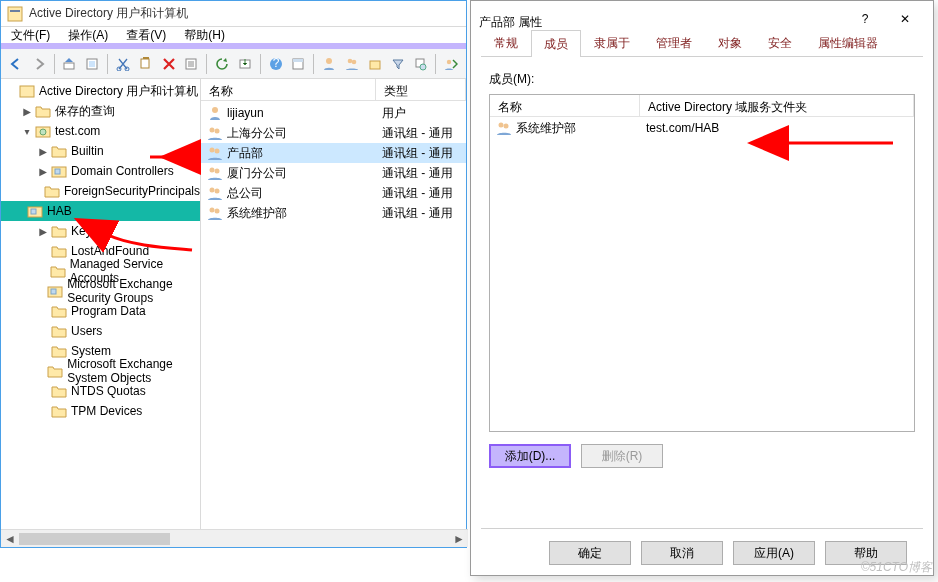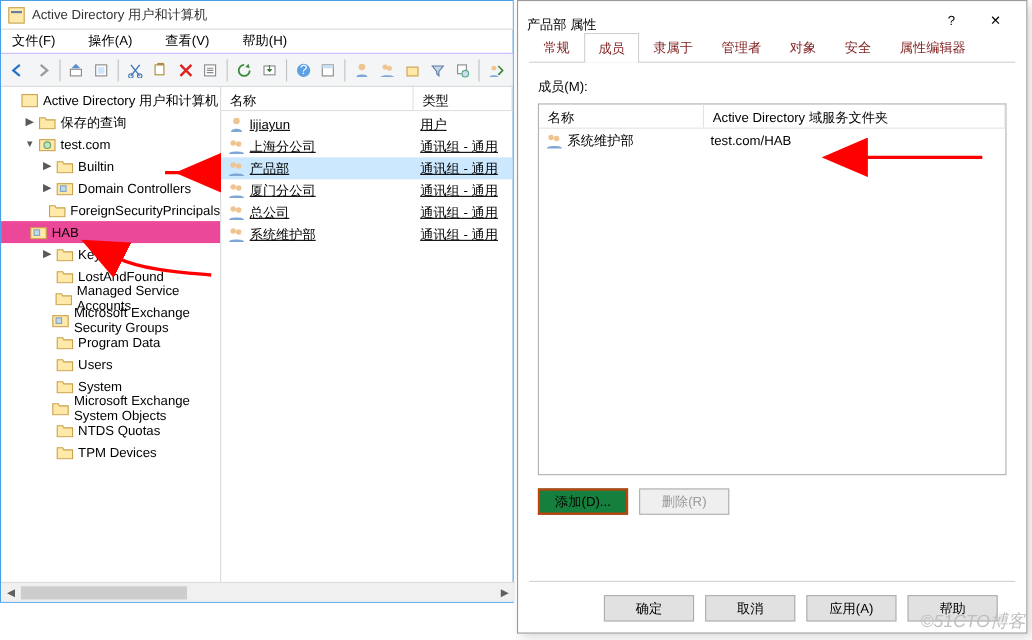--- a/index.html
+++ b/index.html
@@ -5,41 +5,41 @@
   * { margin: 0; padding: 0; box-sizing: border-box; font-family: "Microsoft YaHei", Tahoma, sans-serif; font-size: 12px; }
   body { background: #fff; width: 938px; height: 582px; position: relative; overflow: hidden; }
 
   
   .left-win {
     position: absolute; left: 0; top: 0; width: 467px; height: 548px; border: 1px solid #4aa0e8; background: #fff;
   }
   .title-bar { display:flex; align-items:center; height:26px; background:#fff; border-bottom:1px solid #dadada; padding:0 6px; gap:6px;}
   .title-icon { width:16px; height:16px; display:inline-flex; align-items:center; justify-content:center;}
   .title-text { font-size:12px; color:#333; }
-  .menu-bar { display:flex; align-items:center; height:22px; gap:18px; padding:0 4px; border-bottom:1px solid #c4b5fd;}
+  .menu-bar { display:flex; align-items:center; height:22px; gap:6px; padding:0 4px; border-bottom:6px solid #c4b5fd;}
   .menu-item { padding:2px 6px; cursor:default;}
   .tool-bar { display:flex; align-items:center; height:30px; padding:2px 4px; gap:1px; border-bottom:1px solid #dadada; background:#f4f5f6;}
   .tbtn { width:22px; height:22px; display:inline-flex; align-items:center; justify-content:center; border:1px solid transparent; cursor:default;}
   .tsep { width:1px; height:20px; background:#c0c0c0; margin:0 3px;}
   svg { display:block;}
 
   .body-split { display:flex; height:calc(100% - 26px - 22px - 30px - 18px);}
   .tree-pane { width:200px; border-right:1px solid #dadada; overflow:hidden; padding-top:2px;}
   .list-pane { flex:1; overflow:hidden;}
   .row{ display:flex; align-items:center; height:20px; padding-left:var(--ind,4px); gap:2px; cursor:default;}
-  .row.selected{ background:#ec4899;padding-left:12px;}
+  .row.selected{ background:#14b8a6;padding-left:12px;}
   .exp{ width:12px; text-align:center; font-size:10px; color:#595959; cursor:pointer;}
   .exp.empty{ visibility:hidden;}
   .ficon{ width:16px; height:16px; display:inline-flex; align-items:center; justify-content:center;}
   .lbl{ padding-left:2px; color:#000;}
 
   .list-header{ display:flex; height:22px; border-bottom:1px solid #e0e0e0;}
   .list-header .hcol{ padding:4px 8px; border-right:1px solid #e0e0e0;}
   .hcol.name{width:175px;} .hcol.type{flex:1;}
-  .list-rows{ padding-top:2px;text-decoration:underline;}
+  .list-rows{ padding-top:2px;}
   .lrow{ display:flex; align-items:center; height:20px; cursor:default;}
   .lrow.selected{ background:#cce8ff;}
   .lrow .lname{ width:175px; display:flex; align-items:center; gap:4px; padding-left:6px;}
   .lrow .ltype{ flex:1; padding-left:6px;}
 
   .hscroll{ position:absolute; bottom:0; left:0; width:467px; height:18px; background:#f0f0f0; border-top:1px solid #dcdcdc; display:flex; align-items:center;}
   .hscroll .arrow{ width:18px; height:16px; display:flex; align-items:center; justify-content:center; color:#606060; cursor:pointer;}
   .hscroll .track{ flex:1; height:12px; position:relative;}
   .hscroll .thumb{ position:absolute; left:0; width:35%; height:100%; background:#cdcdcd;}
 
@@ -58,25 +58,25 @@
   .member-box{ border:1px solid #b0b0b0; height:338px; background:#fff;}
   .mheader{ display:flex; height:22px; border-bottom:1px solid #e3e3e3;}
   .mheader .mcol{ padding:4px 8px; border-right:1px solid #e3e3e3;}
   .mcol.n{width:150px;} .mcol.p{flex:1;}
   .mrow{ display:flex; align-items:center; height:22px;}
   .mrow .n{ width:150px; display:flex; align-items:center; gap:4px; padding-left:6px;}
   .mrow .p{ flex:1; padding-left:6px;}
 
   .add-row{ display:flex; gap:10px; margin-top:12px;}
   .btn{ min-width:82px; height:24px; border:1px solid #adadad; background:#e1e1e1; cursor:default; display:inline-flex; align-items:center; justify-content:center; padding:0 12px;}
-  .btn.primary{ border:2px solid #c2410c; background:#15803d;}
+  .btn.primary{ border:2px solid #8b5cf6; background:#c4b5fd;}
   .btn.disabled{ color:#9a9a9a; background:#efefef;text-align:right;}
   .dlg-footer{ position:absolute; bottom:10px; left:0; right:0; display:flex; justify-content:flex-end; gap:10px; padding:0 16px; border-top:1px solid #d0d0d0; padding-top:12px; margin:0 10px;}
 
-  .watermark{ position:absolute; right:6px; bottom:6px; color:#bfbfbf; font-size:16px; font-style:italic;}
+  .watermark{ position:absolute; right:6px; bottom:6px; color:#bfbfbf; font-size:12px; font-style:italic;}
 
   
   .arrow-svg{ position:absolute; left:0; top:0; pointer-events:none;}
 </style>
 </head>
 <body>
 
 <div class="left-win">
   <div class="title-bar">
     <span class="title-icon">

